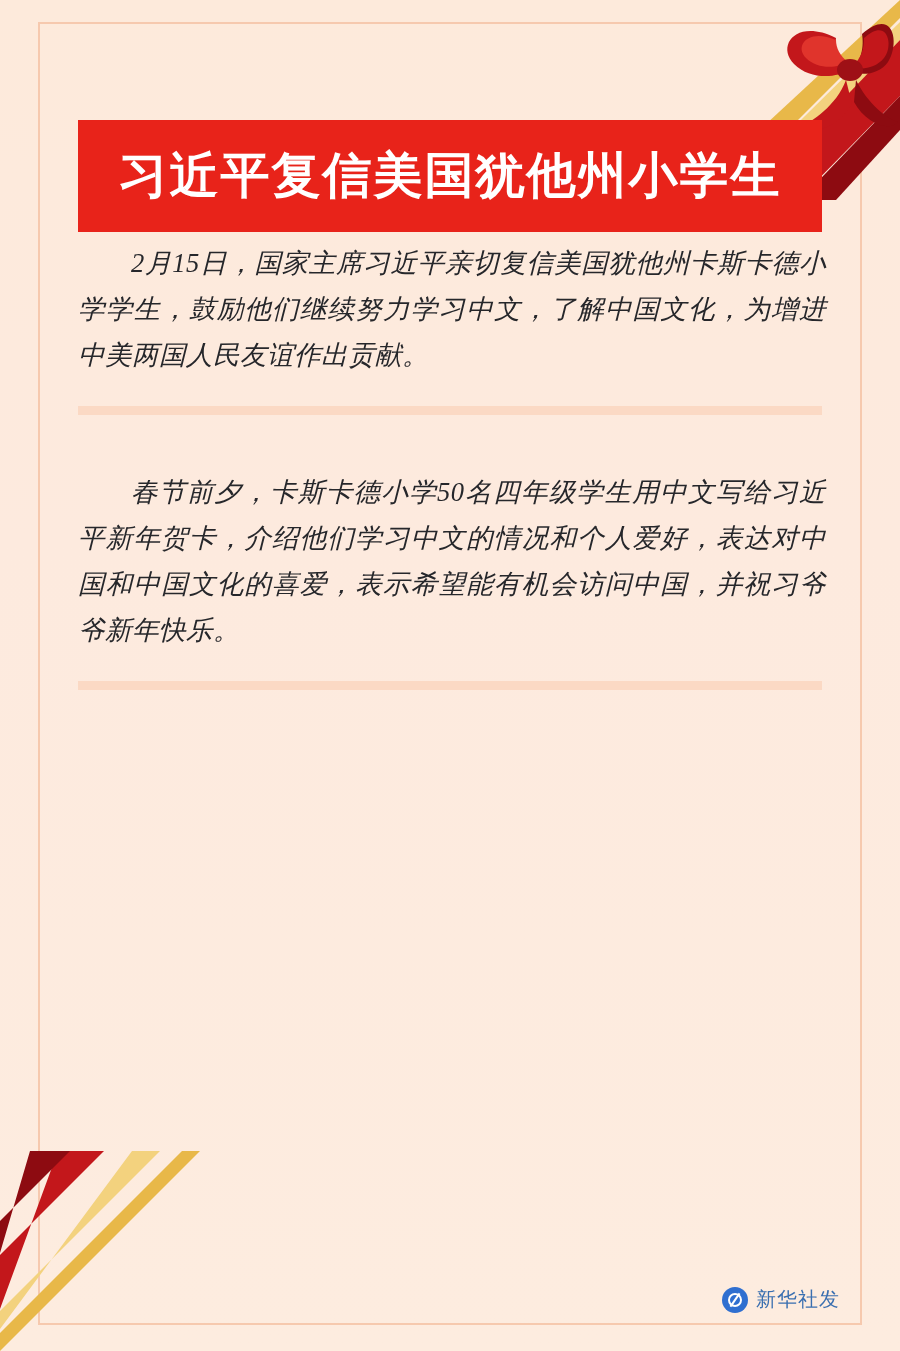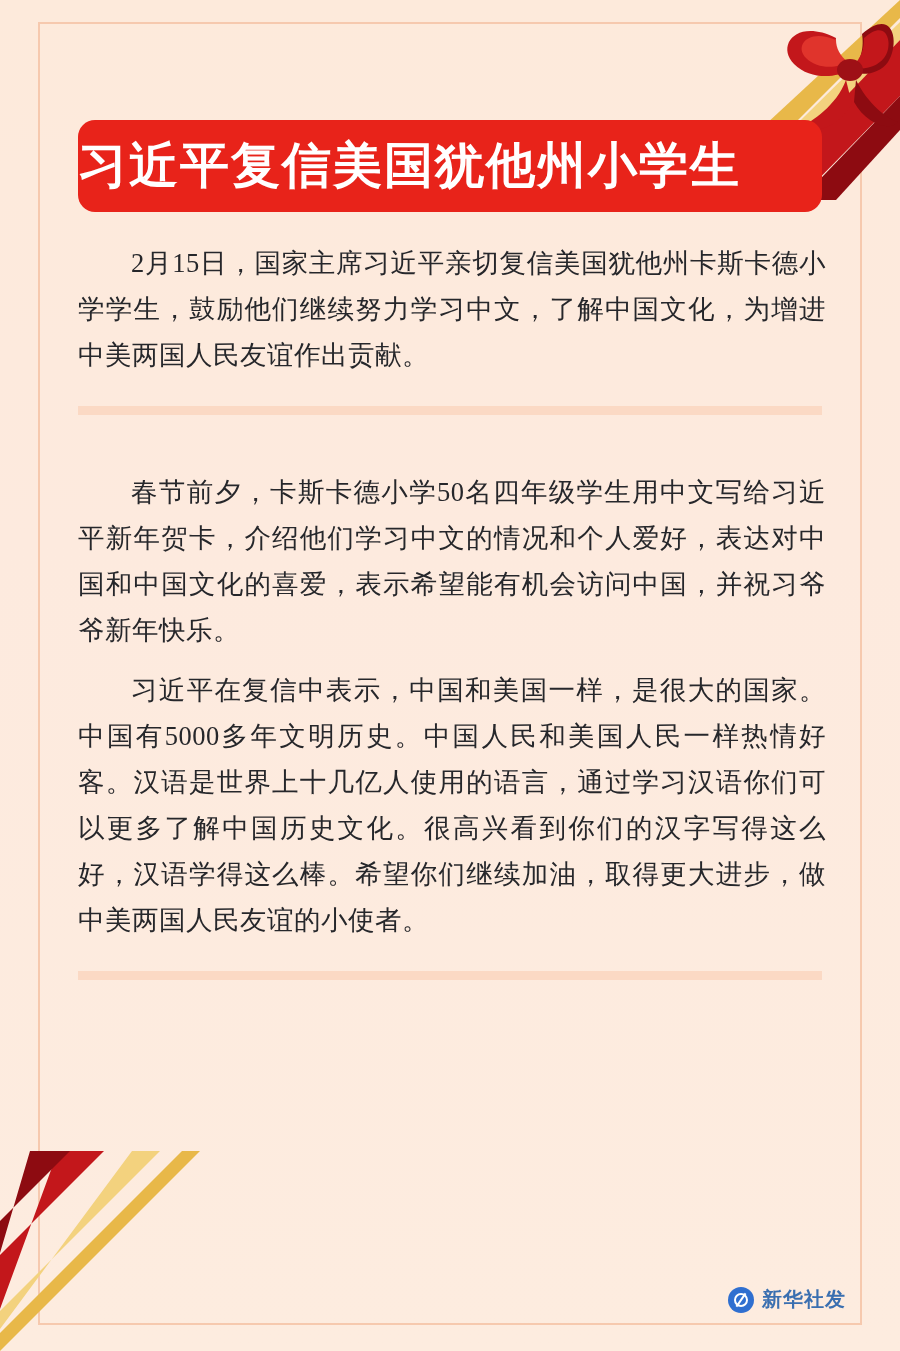--- a/index.html
+++ b/index.html
@@ -50,25 +50,25 @@
     height: 200px;
     pointer-events: none;
   }
 
   
   .title-bar {
     position: absolute;
     left: 78px;
     top: 120px;
     width: 744px;
-    height: 92px;
+    height: 112px;
     background: #e8231a;
     display: flex;
     align-items: center;
-    border-radius: 17px;
+    justify-content: center;
   }
   .title-bar .title-text {
     color: #ffffff;
     font-size: 49px;
     font-weight: bold;
     letter-spacing: 2px;
     font-family: "DejaVu Sans", "Liberation Sans", sans-serif;
     white-space: nowrap;
   }
 
@@ -81,40 +81,40 @@
   }
   .para {
     font-size: 26.5px;
     line-height: 46px;
     color: #26272b;
     text-align: justify;
     text-indent: 2em;
     margin: 0 0 14px 0;
     letter-spacing: 0.5px;
     font-family: "Liberation Serif", serif;
+    font-style: italic;
   }
   .sec-gap-top {
     margin-top: 54px;
   }
   .divider {
     width: 744px;
     height: 9px;
     background: #fbd9c4;
     margin: 28px 0 26px 0;
   }
 
   
   .footer {
     position: absolute;
-    right: 54px;
+    right: 60px;
     bottom: 38px;
     display: flex;
     align-items: center;
     gap: 8px;
-    font-weight: bold;
   }
   .badge {
     width: 26px;
     height: 26px;
     border-radius: 50%;
     background: #2f6fd0;
     position: relative;
     flex: none;
   }
   .badge:before {
@@ -185,21 +185,20 @@
   </div>
 
   <div class="content">
 
     <p class="para">2月15日，国家主席习近平亲切复信美国犹他州卡斯卡德小学学生，鼓励他们继续努力学习中文，了解中国文化，为增进中美两国人民友谊作出贡献。</p>
 
     <div class="divider"></div>
 
     <p class="para sec-gap-top">春节前夕，卡斯卡德小学50名四年级学生用中文写给习近平新年贺卡，介绍他们学习中文的情况和个人爱好，表达对中国和中国文化的喜爱，表示希望能有机会访问中国，并祝习爷爷新年快乐。</p>
 
-    <p class="para">习近平在复信中表示，中国和美国一样，是很大的国家。中国有5000多年文明历史。中国人民和美国人民一样热情好客。汉语是世界上十几亿人使用的语言，通过学习汉语你们可以更多了解中国历史文化。很高兴看到你们的汉字写得这么好，汉语学得这么棒。希望你们继续加油，取得更大进步，做中美两国人民友谊的小使者。</p>
 
     <div class="divider"></div>
 
 
   </div>
 
   <div class="footer">
     <div class="badge"></div>
     <div class="footer-text">新华社发</div>
   </div>

